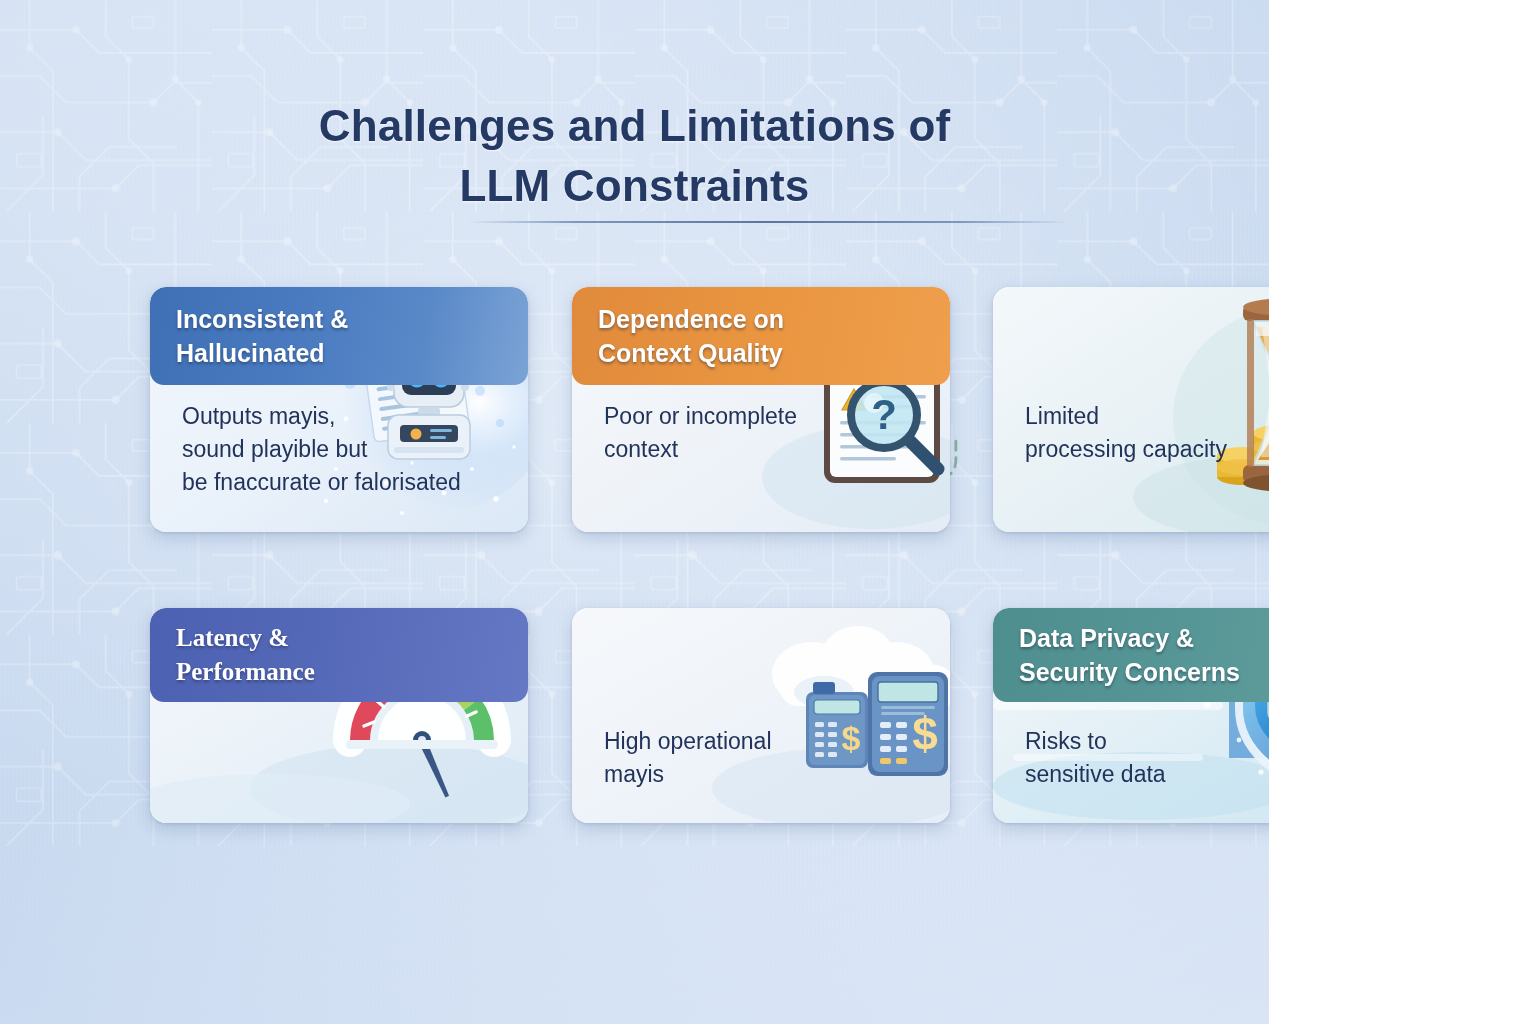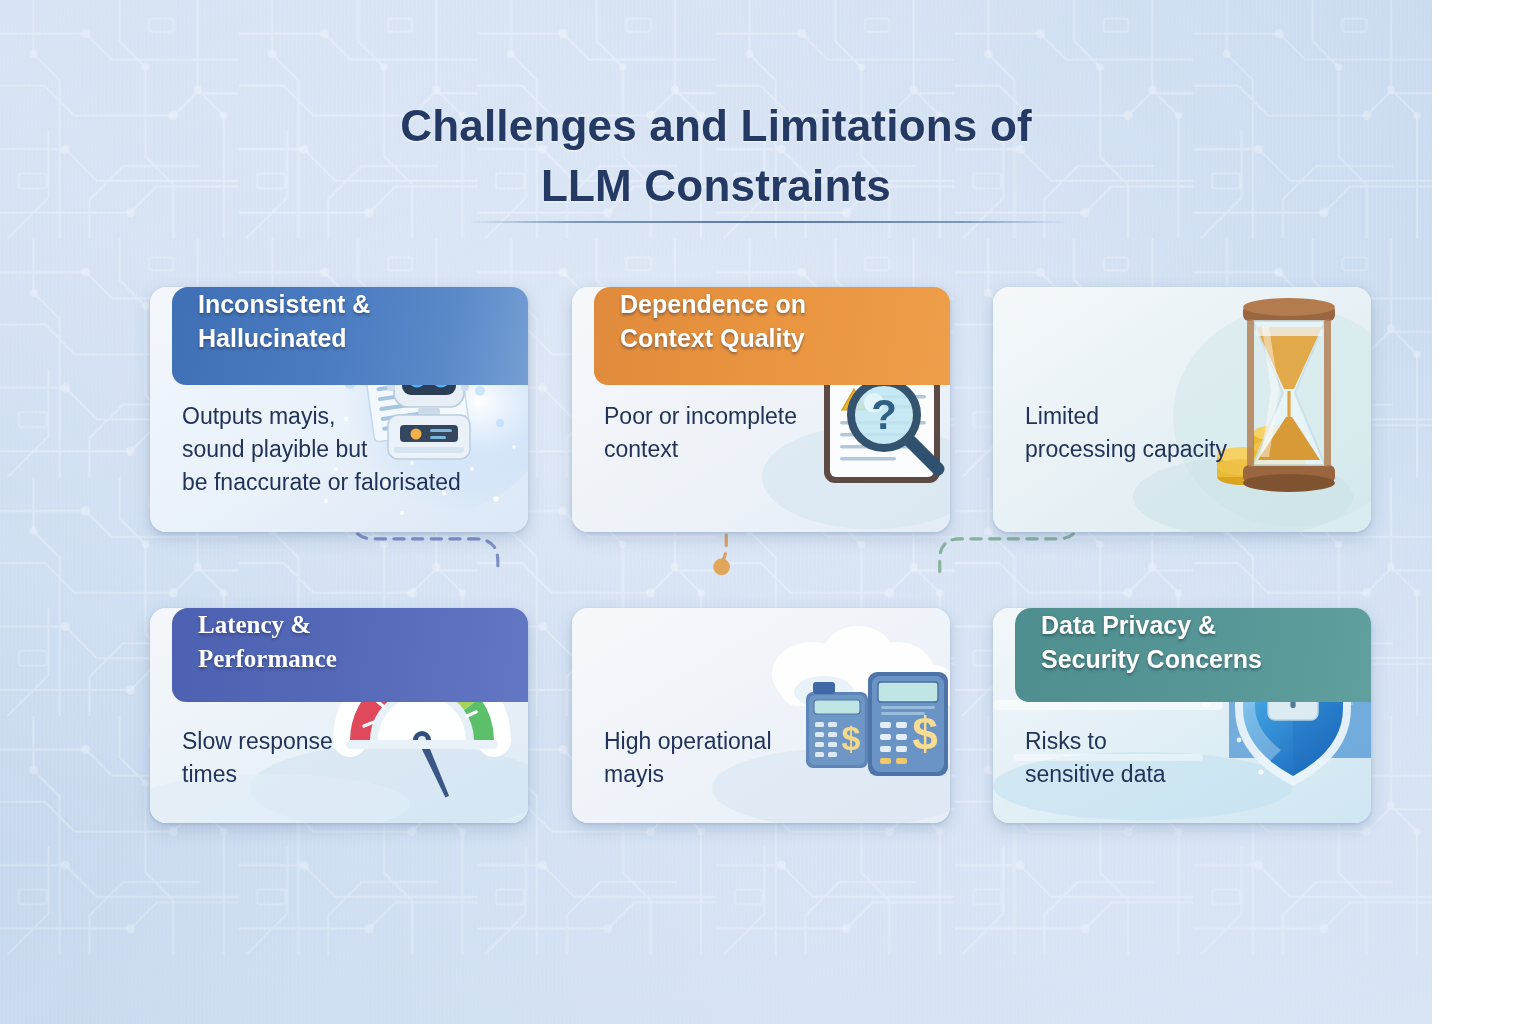--- a/index.html
+++ b/index.html
@@ -6,21 +6,21 @@
 
   html, body {
     width: 1536px;
     height: 1024px;
     overflow: hidden;
     font-family: "Liberation Sans", sans-serif;
   }
 
   #canvas {
     position: relative;
-    width: 1432px;
+    width: 1269px;
     height: 1024px;
     background:
       linear-gradient(160deg, #dce7f6 0%, #cfdef2 28%, #c9daf0 55%, #d6e3f5 78%, #e2ecf9 100%);
     overflow: hidden;
   }
 
   
   #circuit-bg {
     position: absolute;
     inset: 0;
@@ -98,23 +98,22 @@
     inset: 0;
     overflow: hidden;
     border-radius: 16px;
   }
   .card-header {
     position: absolute;
     top: 0; left: 0;
     width: 100%;
     border-radius: 16px 16px 14px 14px;
     display: flex;
-    align-items: flex-start;
+    align-items: center;
     padding: 0 0 0 26px;
-    margin-left: 22px;
   }
   .card-title {
     position: relative;
     z-index: 4;
     font-size: 25px;
     font-weight: bold;
     line-height: 34px;
     color: #ffffff;
     text-shadow: 0 2px 3px rgba(20,35,60,0.45);
     white-space: pre-line;
@@ -525,22 +524,20 @@
           <circle cx="176" cy="58" r="1.5"></circle>
             <circle cx="320" cy="88" r="2.2"></circle>
           <circle cx="208" cy="74" r="1.6"></circle>
         </g>
       </svg>
     </div>
     <div class="card-header hdr-purple">
       <div class="card-title">Latency &amp;
 Performance</div>
     </div>
-    <div class="card-body">Slow response
-times</div>
   </div>
 
   <div class="card row2 col2">
     <div class="card-art">
       <svg class="art-layer" viewBox="0 0 378 215" preserveAspectRatio="none">
         <defs>
           <linearGradient id="c5bg" x1="0" y1="0" x2="1" y2="1">
             <stop offset="0%" stop-color="#f6f8fb"></stop>
             <stop offset="55%" stop-color="#eef3f9"></stop>
             <stop offset="100%" stop-color="#e5edf6"></stop>

